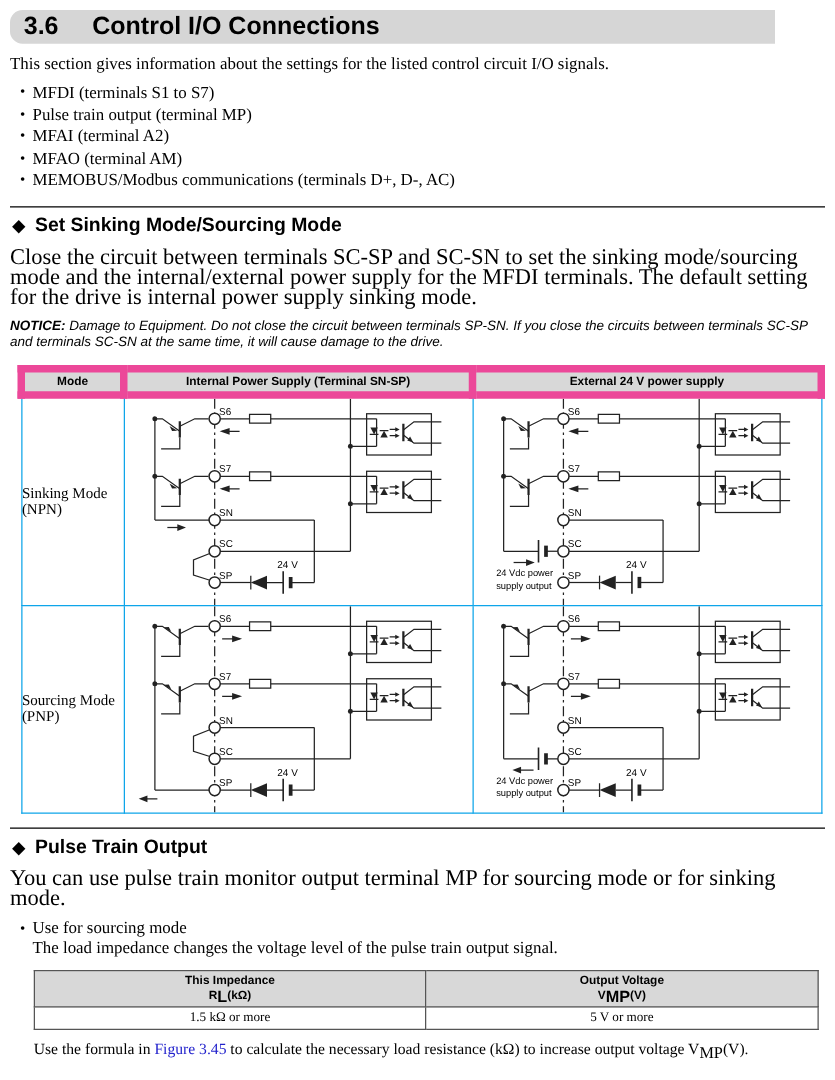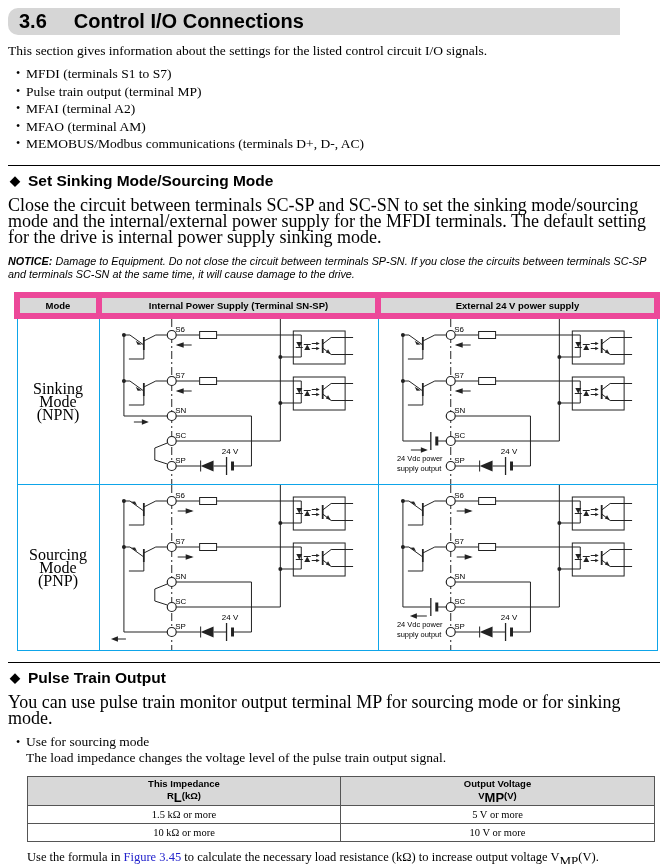--- a/index.html
+++ b/index.html
@@ -21,21 +21,21 @@
   .diamond{font-size:13px;margin-right:8px;}
   .body-p{margin:7px 8px 0;font-size:18px;line-height:16.2px;}
   .notice{margin:9px 8px 0;font-family:"Liberation Sans",sans-serif;font-style:italic;
           font-size:10.8px;line-height:13px;}
   .notice-label{font-weight:700;}
   table{border-collapse:collapse;}
   .mode-table{margin:11px 0 0 14px;width:640px;table-layout:fixed;}
   .mode-table th{background:var(--table-header-bg,#d8d8d8);font-family:"Liberation Sans",sans-serif;
                  font-size:9.5px;font-weight:700;height:15px;padding:0;border:6px solid #ec4899;}
   .mode-table td{border:1px solid #0ea5e9;padding:0;}
-  .mode-cell{font-size:16px;text-align:center;line-height:13px;vertical-align:middle;}
+  .mode-cell{font-size:12px;line-height:13px;vertical-align:middle;}
   .diag-cell svg{display:block;width:100%;height:165px;}
   .pulse-bullet{margin:8px 8px 0;font-size:13.5px;line-height:16.2px;}
   .pb-line{display:flex;}
   .pb-sub{margin-left:18px;}
   .load-table{margin:10px 0 0 27px;width:627px;table-layout:fixed;}
   .load-table th{background:var(--table-header-bg,#d8d8d8);font-family:"Liberation Sans",sans-serif;
                  font-size:9.5px;line-height:12px;font-weight:700;height:28px;border:1px solid #555;padding:0;}
   .load-table td{border:1px solid #555;font-size:10.5px;text-align:center;height:17px;padding:0;}
   sub{font-size:13px;}
   .note{margin:8px 8px 0 27px;font-size:12.5px;}
@@ -499,24 +499,20 @@
       </th>
       <th>
         <div>Output Voltage</div>
         <div><span>V</span><sub>MP</sub><span>(V)</span></div>
       </th>
     </tr>
     <tr>
       <td>1.5 kΩ or more</td>
       <td>5 V or more</td>
     </tr>
-    <tr>
-      <td>10 kΩ or more</td>
-      <td>10 V or more</td>
-    </tr>
   </tbody>
     </table>
 
   <div class="note">
     <div class="note-text"><span>Use the formula in </span><a class="link">Figure 3.45</a><span> to calculate the necessary load resistance (kΩ) to increase output voltage V</span><sub>MP</sub><span>(V).</span></div>
   </div>
 
 </div>
 
 </body></html>

